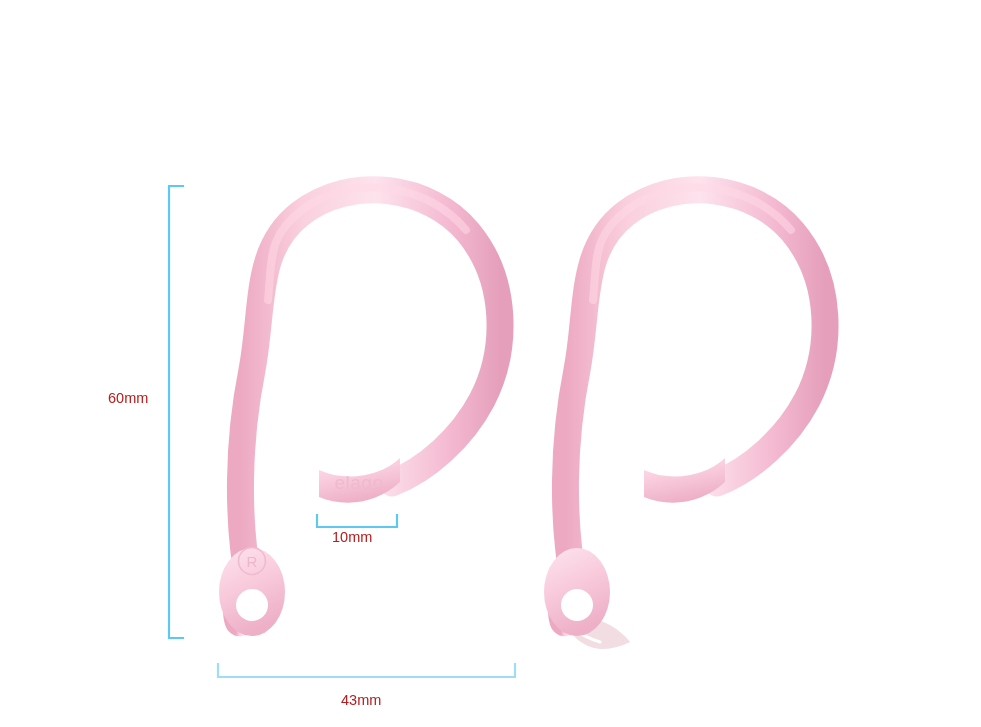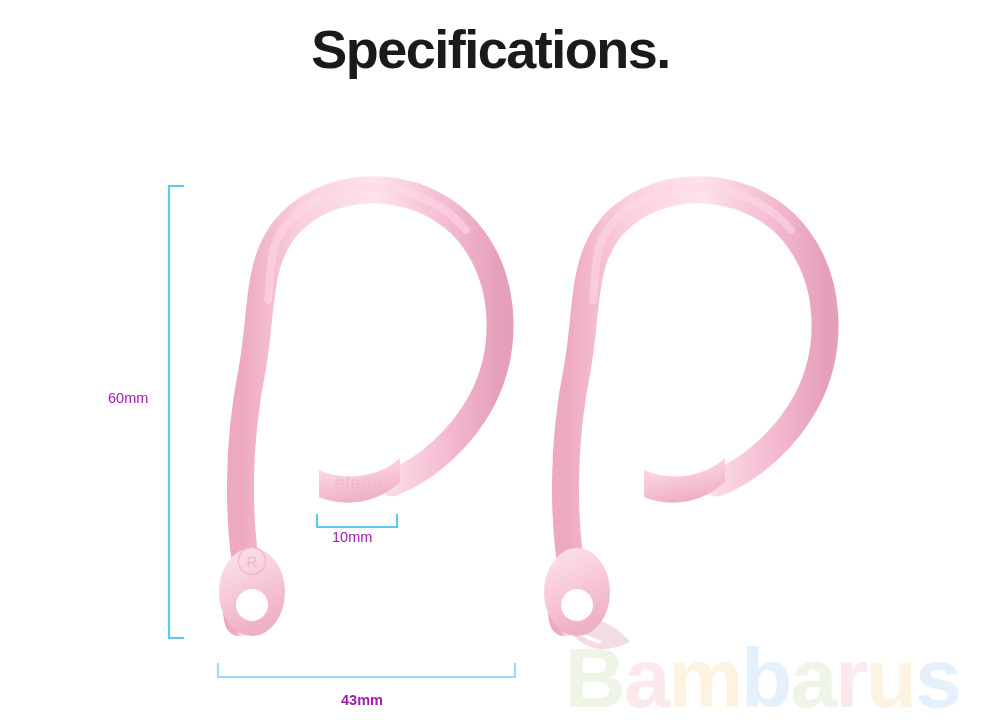--- a/index.html
+++ b/index.html
@@ -56,45 +56,41 @@
   .art{
     position:absolute;
     left:0; top:0;
     width:981px; height:727px;
     pointer-events:none;
   }
 
   
   .dim-label{
     position:absolute;
-    color:#a21caf;
+    color:#b91c1c;
     font-size:14.5px;
     font-family:"Liberation Sans", sans-serif;
     white-space:nowrap;
     letter-spacing:0px;
   }
   .lbl-60{ left:108px; top:390px; }
   .lbl-10{ left:332px; top:529px; }
-  .lbl-43{ left:341px; top:692px;font-weight:bold; }
+  .lbl-43{ left:341px; top:692px; }
 </style>
 </head>
 <body>
 
 <div class="page">
 
-  <div class="title">Specifications.</div>
 
   <svg class="wm-leaf" viewBox="0 0 74 52" xmlns="http://www.w3.org/2000/svg">
     <path d="M4 6 C4 6 18 -4 38 2 C58 8 70 24 70 24 C70 24 52 34 34 30 C16 26 4 6 4 6 Z" fill="#f2dde3"></path>
     <path d="M12 10 C12 10 26 20 40 24" stroke="#ffffff" stroke-width="3" fill="none" stroke-linecap="round"></path>
   </svg>
 
-  <div class="watermark">
-    <span style="color:#eef4e6">B</span><span style="color:#fbe9ec">a</span><span style="color:#fdf3e0">m</span><span style="color:#e4f0fb">b</span><span style="color:#eef4e6">a</span><span style="color:#fbe9ec">r</span><span style="color:#fdf3e0">u</span><span style="color:#e4f0fb">s</span>
-  </div>
 
   <svg class="art" viewBox="0 0 981 727" xmlns="http://www.w3.org/2000/svg">
     <defs>
 
       <linearGradient id="tubeH" x1="0" y1="0" x2="0" y2="1">
         <stop offset="0%" stop-color="#f0aec5"></stop>
         <stop offset="22%" stop-color="#fad2e0"></stop>
         <stop offset="48%" stop-color="#fde2ec"></stop>
         <stop offset="78%" stop-color="#f5bcd2"></stop>
         <stop offset="100%" stop-color="#e8a2bd"></stop>

